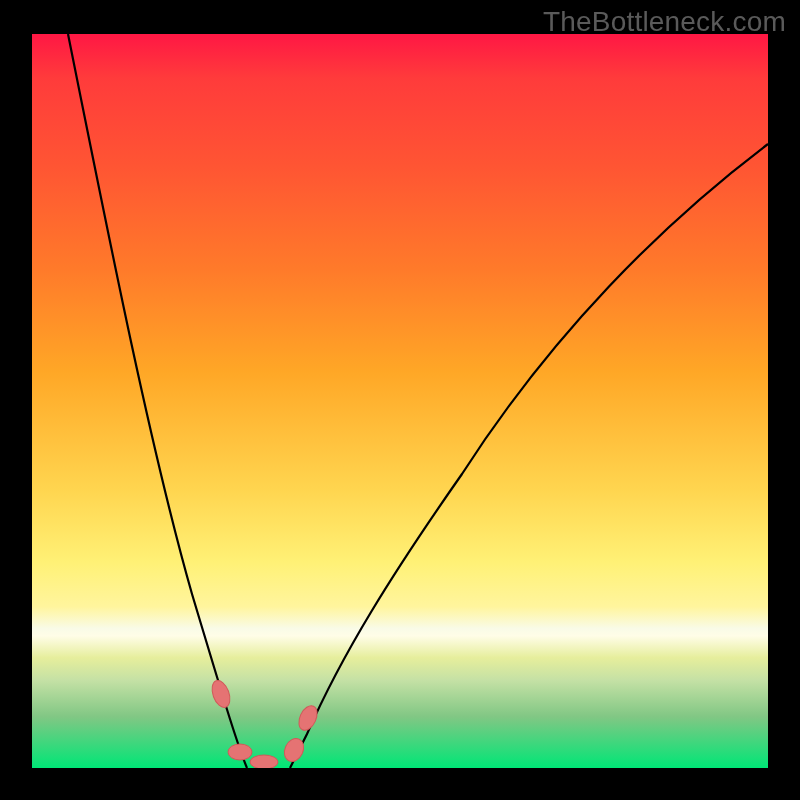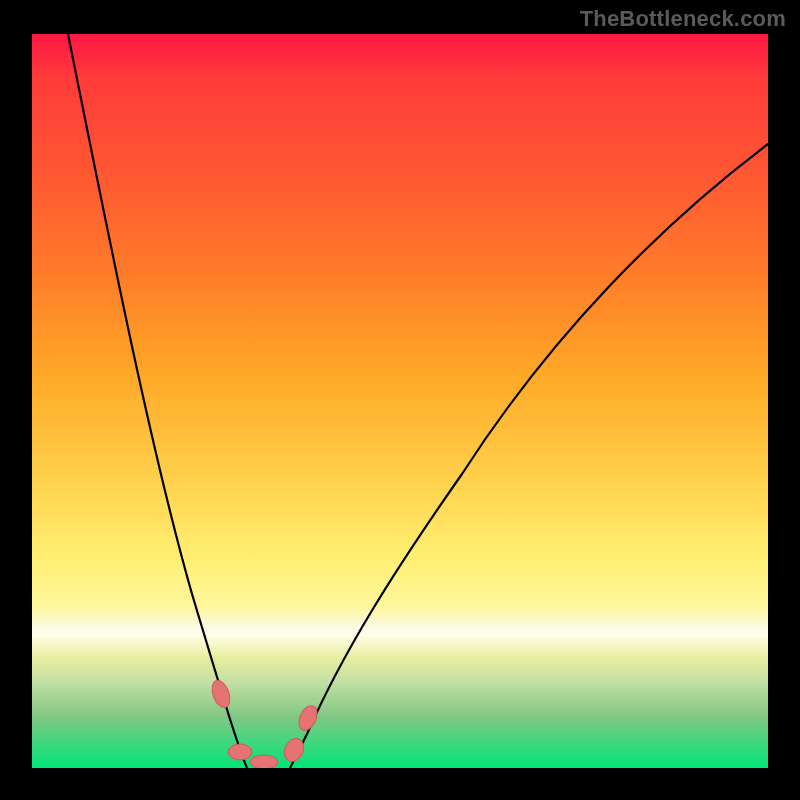--- a/index.html
+++ b/index.html
@@ -33,22 +33,22 @@
       #81c784 93%,
       #00e676 100%
     );
     overflow: hidden;
   }
   .watermark {
     position: absolute;
     top: 6px;
     right: 14px;
     color: #5a5a5a;
-    font-size: 22px;
-    font-weight: 700;
+    font-size: 28px;
+    font-weight: 400;
     letter-spacing: 0.2px;
     z-index: 5;
   }
   svg.curve {
     position: absolute;
     left: 0;
     top: 0;
     width: 736px;
     height: 734px;
   }

